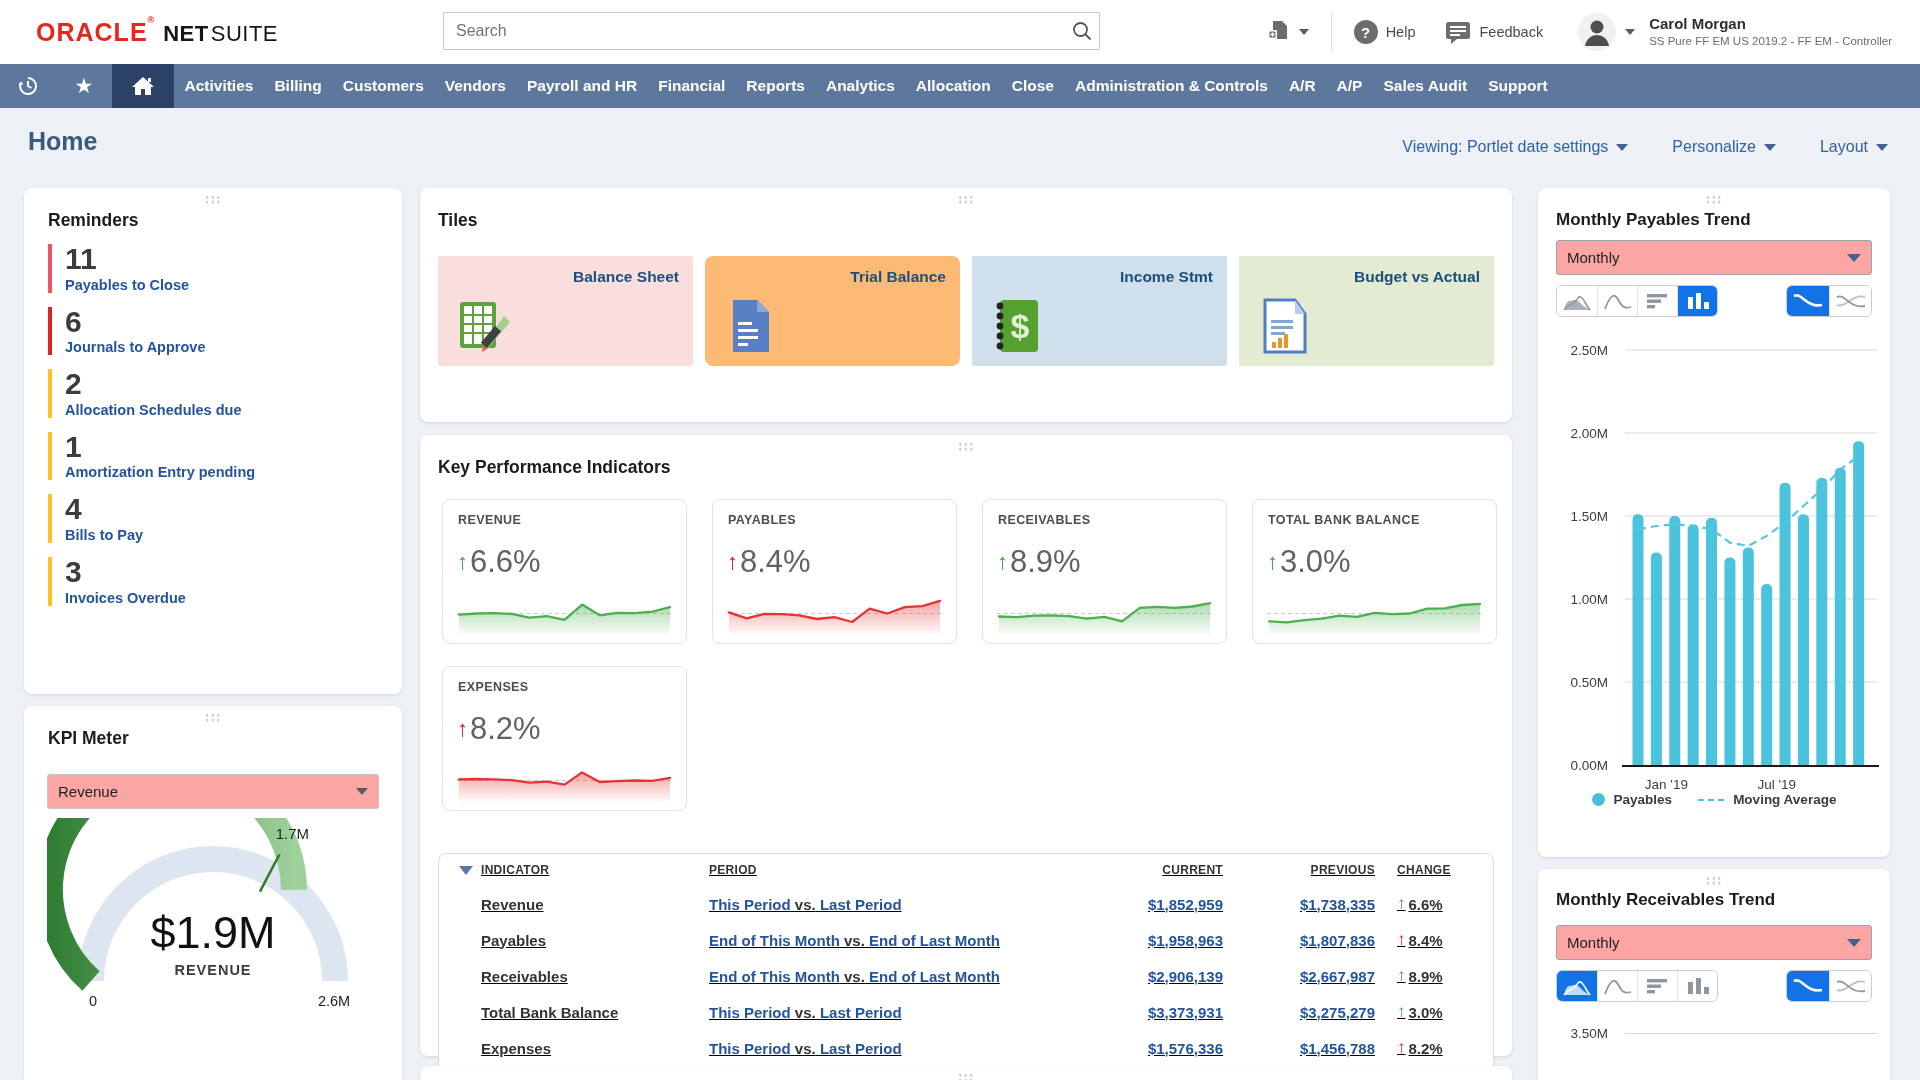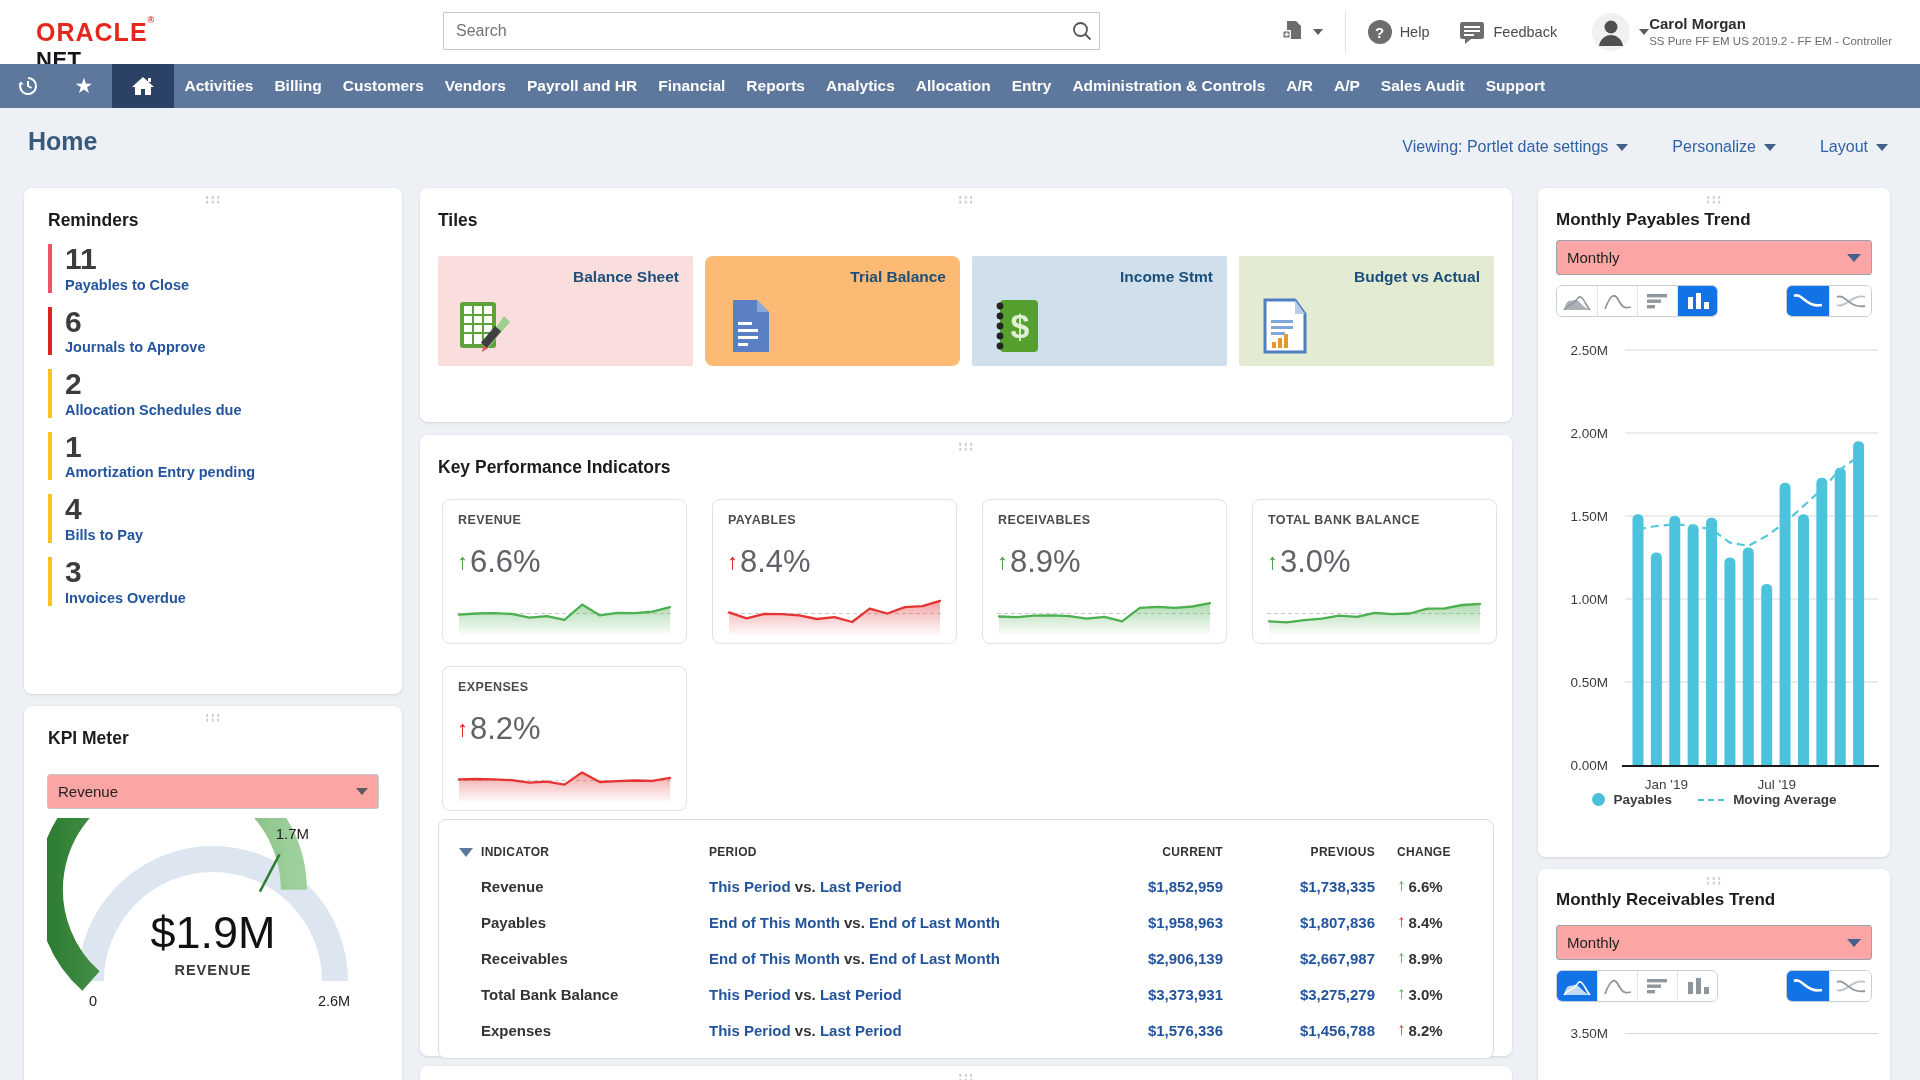--- a/index.html
+++ b/index.html
@@ -1,38 +1,38 @@
 <!DOCTYPE html>
 <html><head>
 <meta charset="utf-8">
 <style>
   html,body{margin:0;padding:0;}
   body{width:1920px;height:1080px;position:relative;overflow:hidden;background:#edf0f4;
        font-family:"Liberation Sans","DejaVu Sans",sans-serif;-webkit-font-smoothing:antialiased;}
   
   #topbar{position:absolute;left:0;top:0;width:1920px;height:64px;background:#fff;}
-  .logo{position:absolute;left:36px;top:15px;display:flex;align-items:baseline;flex-direction:column;}
+  .logo{position:absolute;left:36px;top:15px;display:flex;align-items:baseline;gap:8px;}
   .logo .oracle{color:#e4281e;font-weight:700;font-size:25px;letter-spacing:1px;}
   .logo .oracle sup{font-size:9px;vertical-align:18px;}
   .logo .net{color:#14161a;font-weight:700;font-size:22px;letter-spacing:.5px;}
   .logo .suite{color:#14161a;font-weight:400;font-size:22px;letter-spacing:.5px;margin-left:-6px;}
   .search-wrap{position:absolute;left:443px;top:12px;width:655px;height:36px;border:1px solid #c6c6c6;
        border-radius:1px;background:#fff;display:flex;align-items:center;}
   .search-wrap input{flex:1;border:none;outline:none;font-size:16px;color:#333;padding:0 12px;
        font-family:inherit;background:transparent;}
   .search-wrap input::placeholder{color:#737373;}
   .search-ico{width:34px;display:flex;justify-content:center;cursor:pointer;}
   .hdr-right{position:absolute;right:0;top:0;height:64px;display:flex;align-items:center;}
   .hdr-item{display:flex;align-items:center;gap:8px;color:#4b4b4b;font-size:14.5px;cursor:pointer;}
   .vdivider{width:1px;height:40px;background:#e0e0e0;margin:0 22px;}
   .circle-q{width:24px;height:24px;border-radius:50%;background:#6d6d6d;color:#fff;font-weight:700;
        font-size:15px;display:flex;align-items:center;justify-content:center;}
   .caret{width:0;height:0;border-left:5px solid transparent;border-right:5px solid transparent;
        border-top:6px solid #5c5c5c;display:inline-block;}
-  .user-block{margin-right:28px;line-height:1.25;}
+  .user-block{margin-left:14px;margin-right:28px;line-height:1.25;}
   .user-name{font-size:15px;color:#2e2e2e;font-weight:700;}
   .user-role{font-size:11.5px;color:#6b6b6b;}
   
   #nav{position:absolute;left:0;top:64px;width:1920px;height:44px;background:#5e789d;display:flex;align-items:center;}
   .nav-ico{width:56px;height:44px;display:flex;align-items:center;justify-content:center;color:#fff;cursor:pointer;}
   .nav-home{width:62px;background:#2c4166;}
   .nav-links{display:flex;align-items:center;height:44px;}
   .nav-item{color:#fff;font-weight:700;font-size:15.5px;padding:0 10.5px;cursor:pointer;white-space:nowrap;}
   .star{font-size:21px;color:#fff;}
   
@@ -64,22 +64,22 @@
   
   .kpi-cards{position:absolute;left:22px;top:64px;width:1056px;display:flex;flex-wrap:wrap;gap:22px 25px;}
   .kpi-card{width:243px;height:143px;border:1px solid #dfe3e8;border-radius:8px;position:relative;background:#fff;}
   .kpi-label{position:absolute;left:15px;top:13px;font-size:12.5px;font-weight:700;color:#4c4c4c;letter-spacing:.4px;}
   .kpi-val{position:absolute;left:14px;top:44px;display:flex;align-items:center;}
   .kpi-arrow{font-size:22px;font-weight:700;margin-right:2px;}
   .kpi-pct{font-size:31px;color:#5f6368;}
   .kpi-spark{position:absolute;left:11px;right:11px;bottom:6px;height:50px;}
   .up-green{color:#43a047;} .up-red{color:#e02020;}
   
-  .ind-table{position:absolute;left:18px;right:18px;top:384px;border:1px solid #d8dde3;border-radius:8px;
-       background:#fff;padding:16px 0 10px 0;}
+  .ind-table{position:absolute;left:18px;right:18px;top:418px;border:1px solid #d8dde3;border-radius:8px;
+       background:#fff;padding:0 0 10px 0;text-decoration:underline;}
   .ind-row{display:grid;grid-template-columns:42px 228px 1fr 150px 152px 118px;align-items:center;height:36px;}
   .ind-head{height:32px;}
   .ind-head span{font-size:12px;font-weight:700;color:#333;letter-spacing:.3px;}
   .tri{width:0;height:0;border-left:7px solid transparent;border-right:7px solid transparent;
        border-top:9px solid #5b79a0;margin-left:20px;cursor:pointer;}
   .c-ind{font-size:15px;font-weight:700;color:#333;}
   .c-per{font-size:15px;color:#333;font-weight:700;}
   .c-per .lnk{color:#24549c;cursor:pointer;}
   .c-num{font-size:15px;font-weight:700;color:#24549c;text-align:right;}
   .num-h{text-align:right;}
@@ -181,21 +181,21 @@
   <div class="nav-links">
     <span class="nav-item">Activities</span>
     <span class="nav-item">Billing</span>
     <span class="nav-item">Customers</span>
     <span class="nav-item">Vendors</span>
     <span class="nav-item">Payroll and HR</span>
     <span class="nav-item">Financial</span>
     <span class="nav-item">Reports</span>
     <span class="nav-item">Analytics</span>
     <span class="nav-item">Allocation</span>
-    <span class="nav-item">Entry</span>
+    <span class="nav-item">Close</span>
     <span class="nav-item">Administration &amp; Controls</span>
     <span class="nav-item">A/R</span>
     <span class="nav-item">A/P</span>
     <span class="nav-item">Sales Audit</span>
     <span class="nav-item">Support</span>
   </div>
 </div>
 
 <div class="page-title">Home</div>
 <div class="hdr-links">

